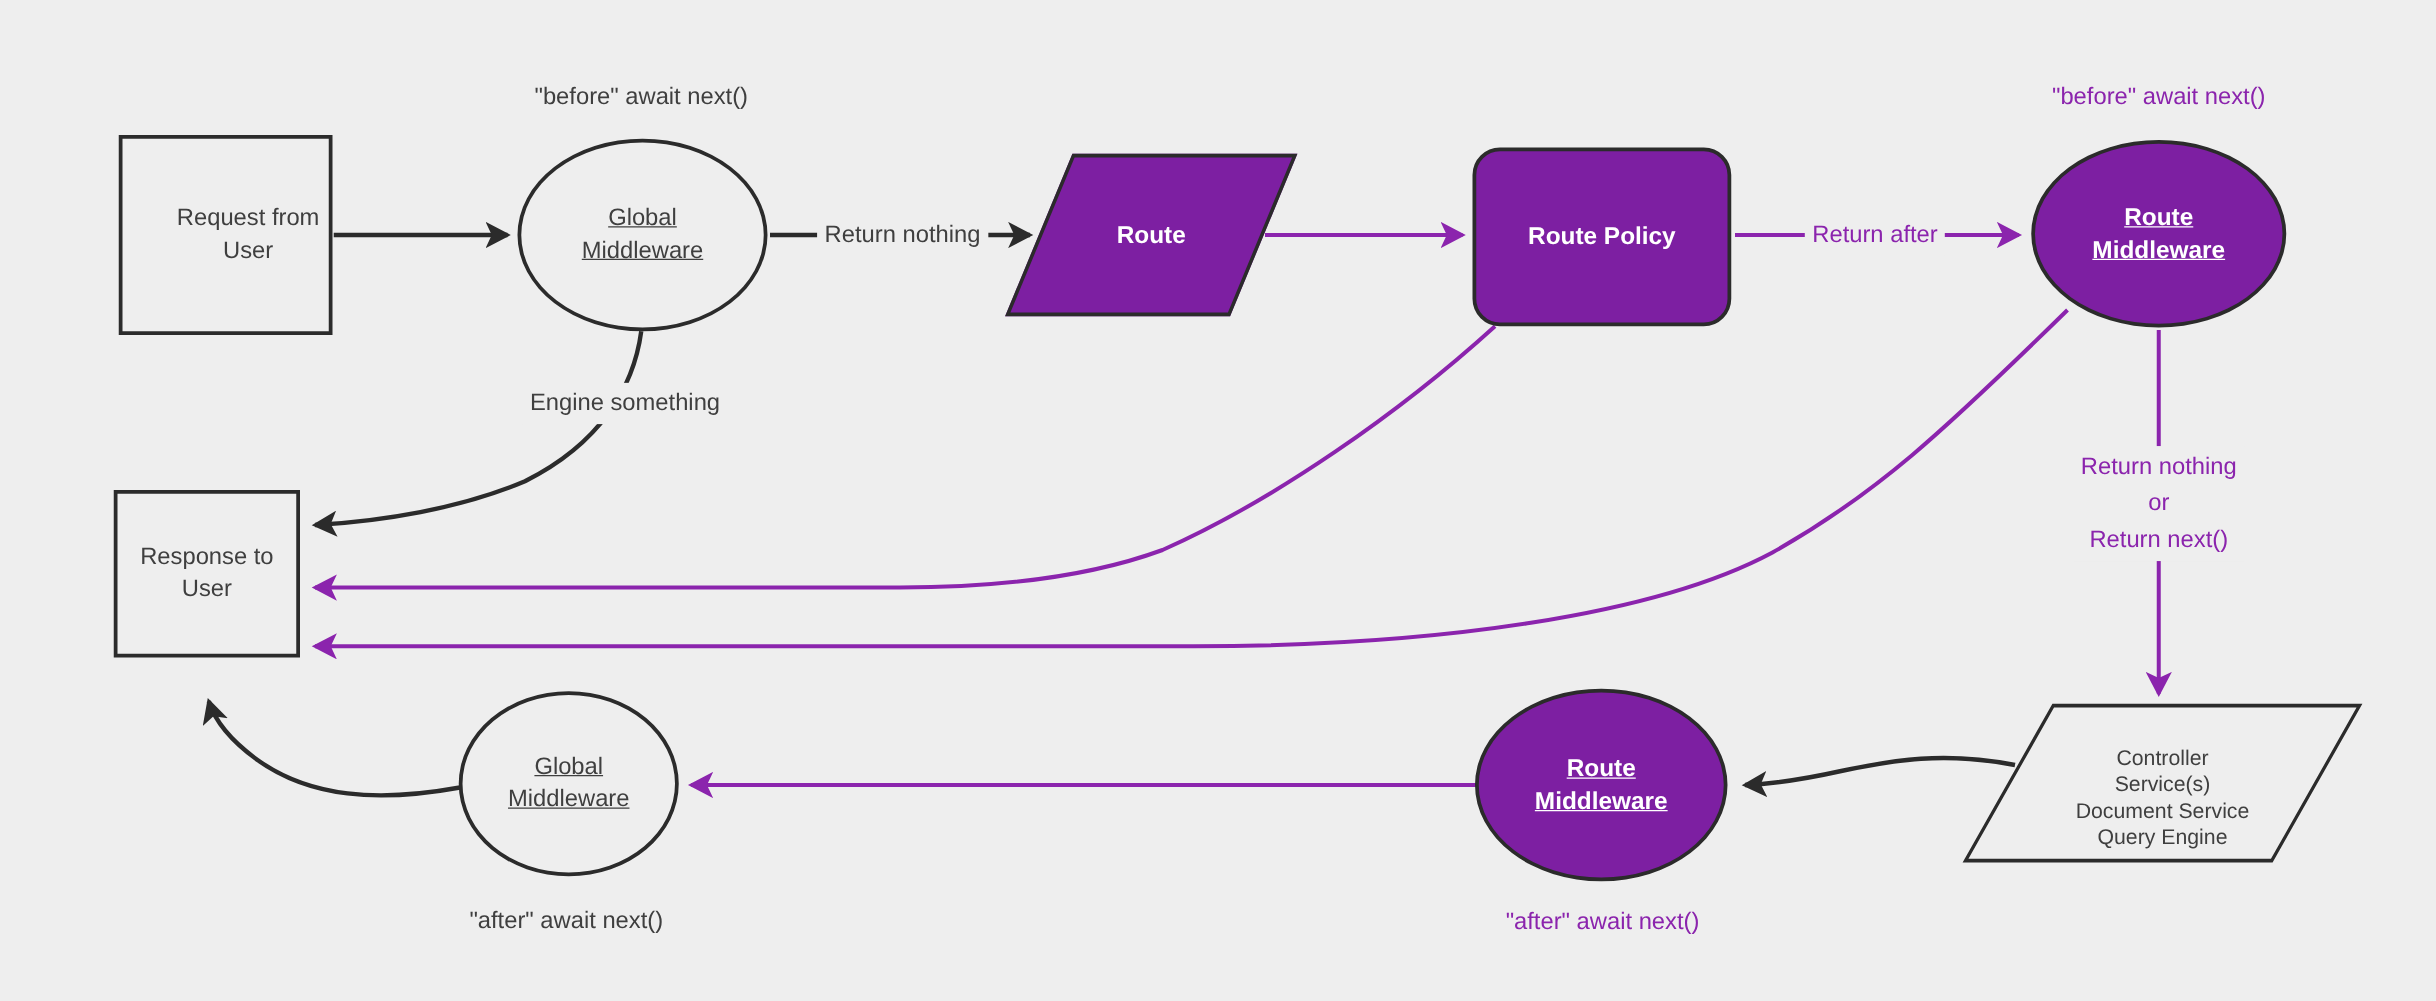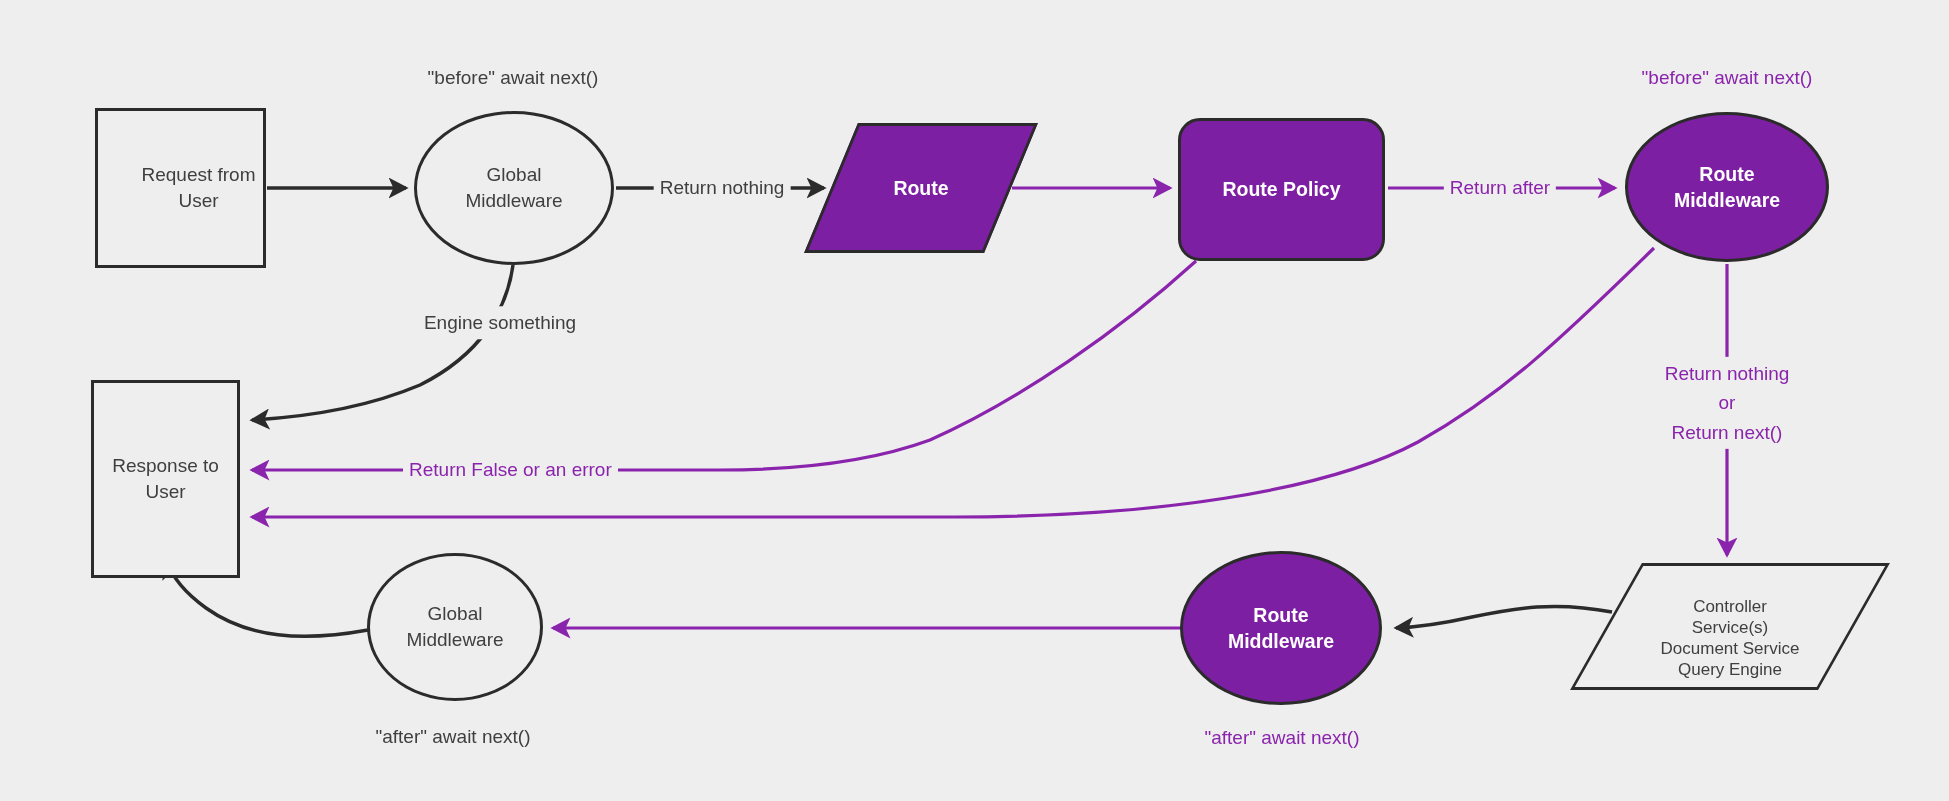--- a/index.html
+++ b/index.html
@@ -36,20 +36,21 @@
     font-size:19px;line-height:1.35;
   }
   .box{
     background:var(--background);
     border:3.5px solid var(--dark-line);
   }
   .ellipse{
     background:var(--background);
     border:3.5px solid var(--dark-line);
     border-radius:50%;
+    text-decoration:underline;
   }
   .ellipse.purple, .rounded.purple{
     background:var(--purple-fill);
     color:var(--text-light);
     font-weight:700;
     font-size:19.5px;
   }
   .rounded{
     border:3.5px solid var(--dark-line);
     border-radius:22px;
@@ -147,37 +148,36 @@
 Document Service
 Query Engine</div>
   </div>
 
   <div class="node ellipse purple" style="left:1180px;top:551px;width:202px;height:154px;">Route
 Middleware</div>
 
   <div class="node ellipse" style="left:367px;top:553px;width:176px;height:148px;">Global
 Middleware</div>
 
-  <div class="node box" style="left:91px;top:380px;width:149px;height:198px;">Response to
+  <div class="node box" style="left:91px;top:392px;width:149px;height:134px;">Response to
 User</div>
 
   <div class="edge-label no-mask" style="left:513px;top:78px;">"before" await next()</div>
 
   <div class="edge-label" style="left:722px;top:188px;">Return nothing</div>
 
   <div class="edge-label" style="left:500px;top:323px;">Engine something</div>
 
   <div class="edge-label purple" style="left:1500px;top:188px;">Return after</div>
 
   <div class="edge-label purple no-mask" style="left:1727px;top:78px;">"before" await next()</div>
 
   <div class="edge-label purple" style="left:1727px;top:403px;">Return nothing
 or
 Return next()</div>
 
-  <div class="edge-label purple left-anchor" style="left:403px;top:470px;">Return False or an error</div>
 
 
   <div class="edge-label purple no-mask" style="left:1282px;top:738px;">"after" await next()</div>
 
   <div class="edge-label no-mask" style="left:453px;top:737px;">"after" await next()</div>
 
 </div>
 
 </body></html>

